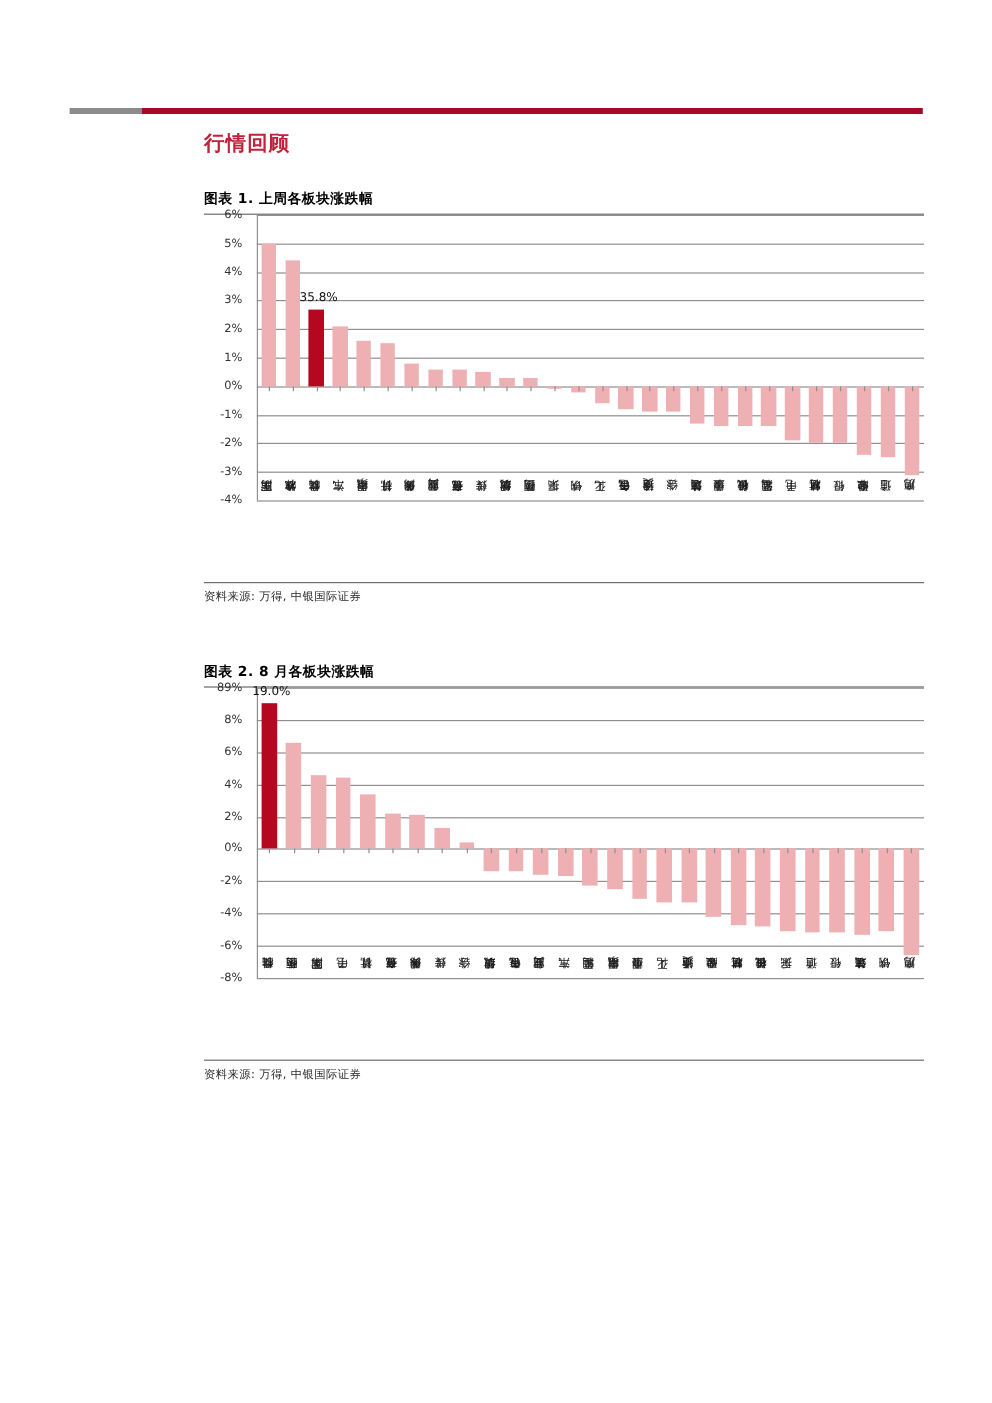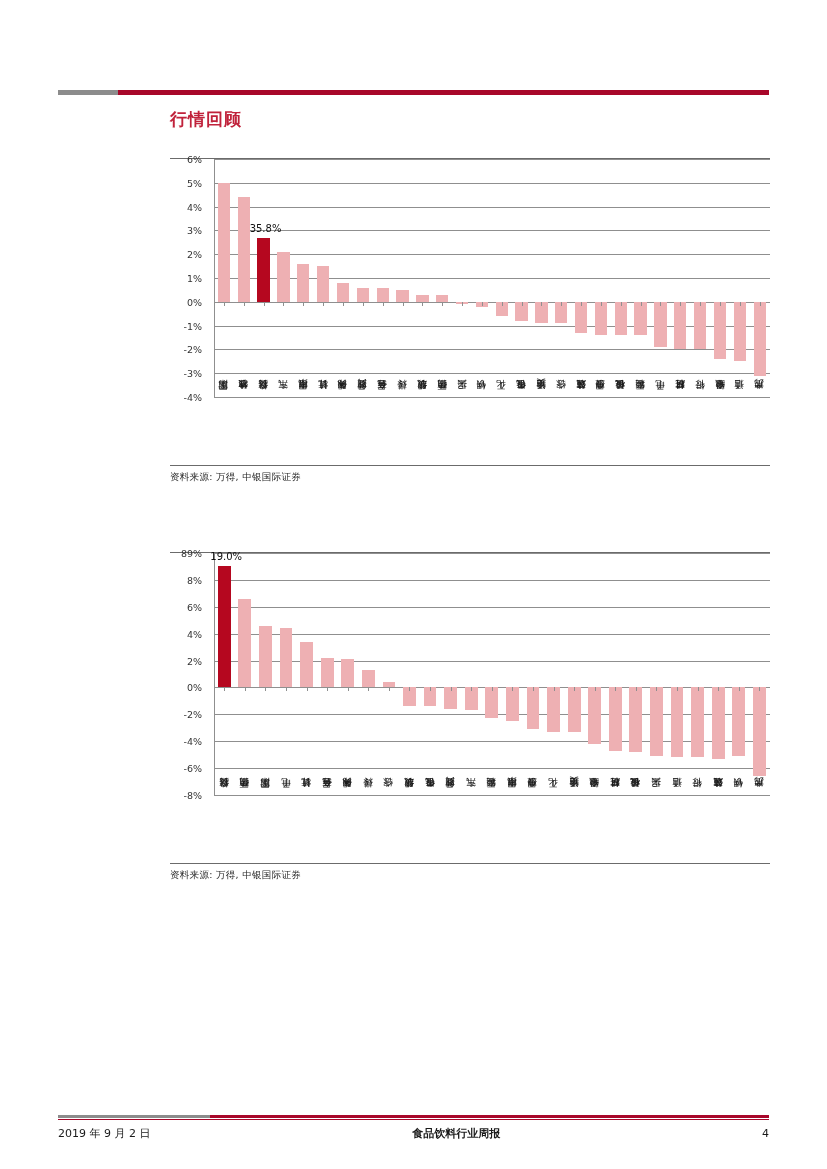--- a/index.html
+++ b/index.html
@@ -111,20 +111,21 @@
   <div class="header">
     <div class="hdr-rule">
       <div class="grey"></div>
       <div class="red"></div>
     </div>
   </div>
 
   <div class="sec-title">行情回顾</div>
 
   <div class="exhibit" id="exhibit1" style="top:158px;">
+    <div class="ex-title">图表 1. 上周各板块涨跌幅</div>
     <div class="ex-rule"></div>
     <div class="chart" id="chart1">
         <div class="plot" style="height: 238px; width: 600px;">
           <div class="grid-line" style="top: 0px; width: 556px;"></div>
           <div class="grid-line" style="top: 23.8px; width: 556px;"></div>
           <div class="grid-line" style="top: 47.6px; width: 556px;"></div>
           <div class="grid-line" style="top: 71.4px; width: 556px;"></div>
           <div class="grid-line" style="top: 95.2px; width: 556px;"></div>
           <div class="grid-line" style="top: 119px; width: 556px;"></div>
           <div class="grid-line zero" style="top: 142.8px; width: 556px;"></div>
@@ -346,20 +347,21 @@
           </div>
           <div class="xlab" style="width: 19.8571px; height: 68px;">
             <span>房地产</span>
           </div>
         </div>
       </div>
     <div class="ex-src">资料来源: 万得, 中银国际证券</div>
   </div>
 
   <div class="exhibit" id="exhibit2" style="top:552px;">
+    <div class="ex-title">图表 2. 8 月各板块涨跌幅</div>
     <div class="ex-rule"></div>
     <div class="chart" id="chart2">
         <div class="plot" style="height: 242px; width: 600px;">
           <div class="grid-line" style="top: 0px; width: 556px;"></div>
           <div class="grid-line" style="top: 26.8889px; width: 556px;"></div>
           <div class="grid-line" style="top: 53.7778px; width: 556px;"></div>
           <div class="grid-line" style="top: 80.6667px; width: 556px;"></div>
           <div class="grid-line" style="top: 107.556px; width: 556px;"></div>
           <div class="grid-line zero" style="top: 134.444px; width: 556px;"></div>
           <div class="grid-line" style="top: 161.333px; width: 556px;"></div>
@@ -571,26 +573,14 @@
             <span>钢铁</span>
           </div>
           <div class="xlab" style="width: 20.5926px; height: 68px;">
             <span>房地产</span>
           </div>
         </div>
       </div>
     <div class="ex-src">资料来源: 万得, 中银国际证券</div>
   </div>
 
-  <div class="footer">
-    <div class="ftr-rule">
-      <div class="g"></div>
-      <div class="r"></div>
-    </div>
-    <div class="ftr-line"></div>
-    <div class="ftr-row">
-      <div>2019 年 9 月 2 日</div>
-      <div class="ftr-center">食品饮料行业周报</div>
-      <div class="ftr-right">4</div>
-    </div>
-  </div>
 
 </div>
 
 </body></html>

